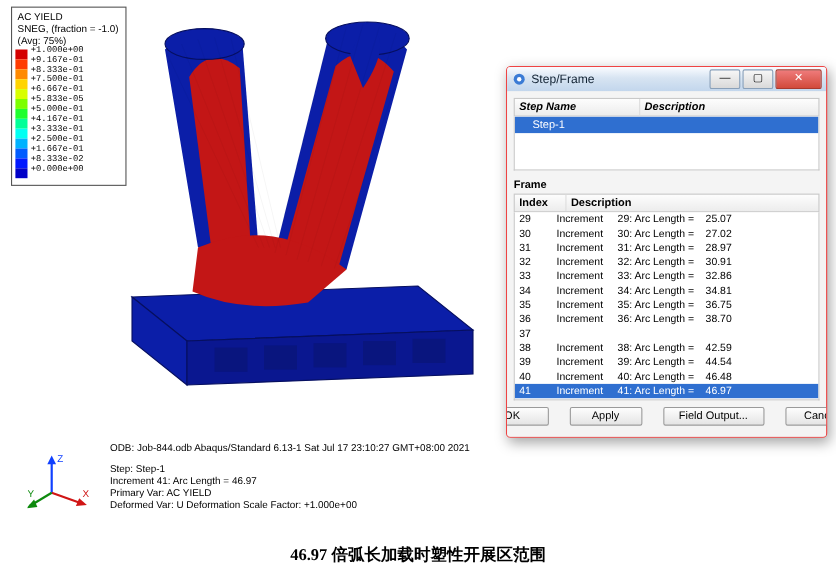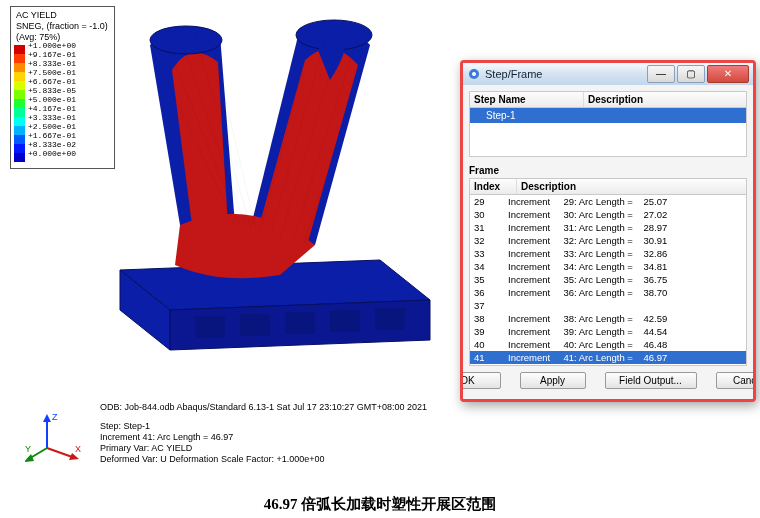--- a/index.html
+++ b/index.html
@@ -88,21 +88,21 @@
     font-family: "SimSun","Songti SC",serif;
   }
 
   
   .dialog {
     position: absolute;
     left: 460px;
     top: 60px;
     width: 290px;
     box-shadow: 2px 4px 12px rgba(0,0,0,.35);
-    border: 3px solid #ef4444;
+    border: 1px solid #ef4444;
     border-radius: 4px;
     overflow: hidden;
     background: #f0f0f0;
     font-size: 10px;
   }
   .titlebar {
     display: flex;
     align-items: center;
     height: 22px;
     background: linear-gradient(#fafcff,#d7e4f2 45%,#c2d6ec);
@@ -127,21 +127,21 @@
     border:1px solid #a83a2e;
     color:#fff;
     width:40px;
   }
   .dlg-body { background:#f4f4f4; padding:6px; }
   .grid-head {
     display:flex; font-weight:bold; font-size:10px;
     background: linear-gradient(#fdfdfd,#ececec);
     border:1px solid #c9c9c9;
   }
-  .grid-head .col { padding:2px 4px; }
+  .grid-head .col { padding:2px 4px;font-style:italic; }
   .col-step {width:105px;border-right:1px solid #ddd;}
   .col-desc {flex:1;}
   .step-list {
     border:1px solid #c9c9c9;border-top:none;
     background:#fff;height:48px;overflow:hidden;
   }
   .step-row {
     background:#2f6fd0;color:#fff;padding:2px 16px;font-size:10px;
   }
   .frame-label { font-weight:bold;font-size:10px;margin:8px 0 2px 0; }

